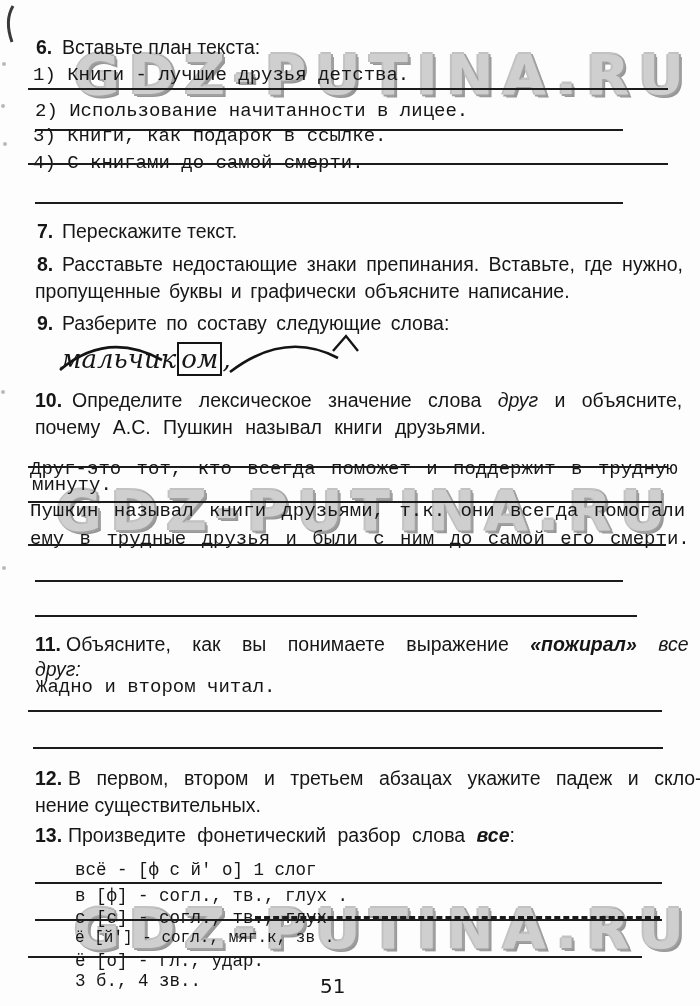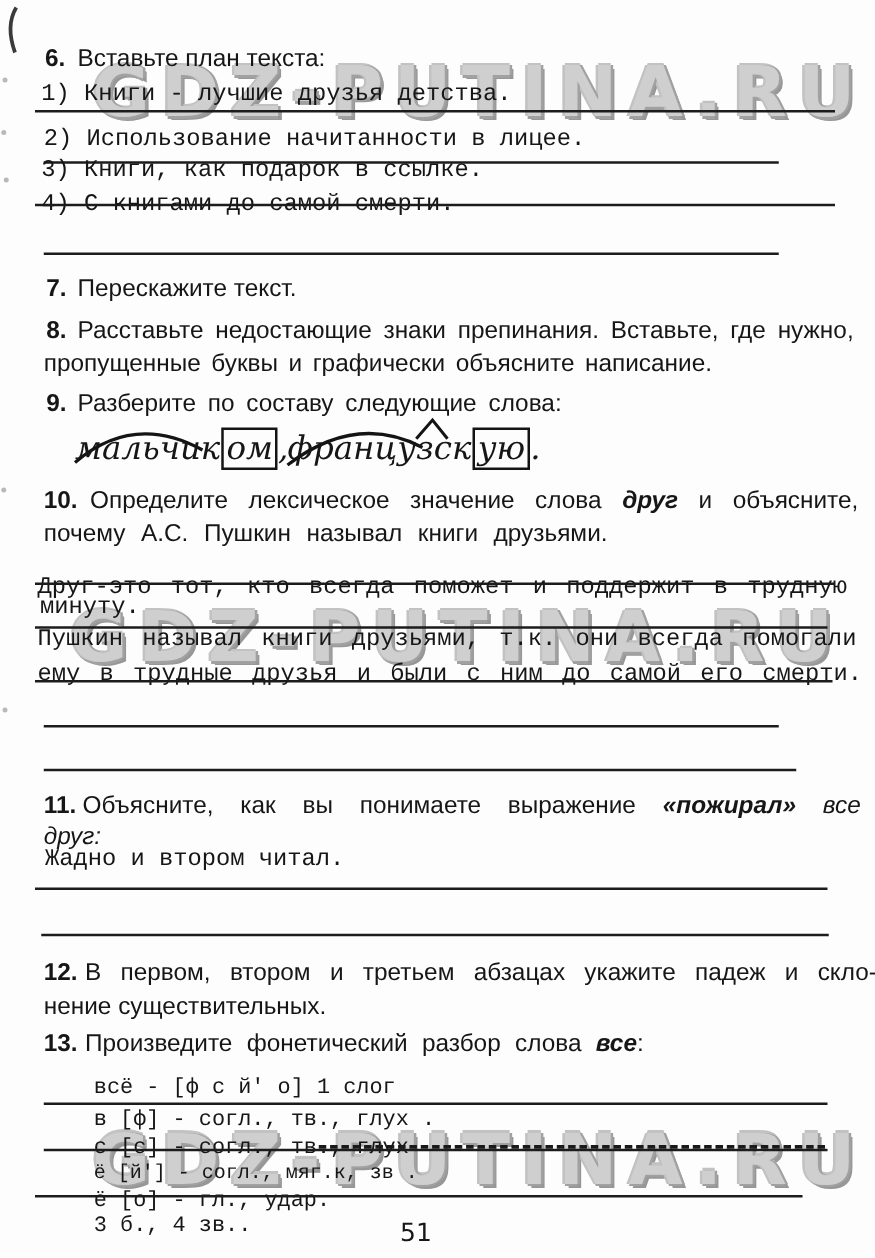--- a/index.html
+++ b/index.html
@@ -60,29 +60,26 @@
 
 <div class="abs" style="left:50px;top:330px;width:420px;height:58px">
   <svg width="420" height="58" viewBox="0 0 420 58" style="position:absolute;left:0;top:0">
     <path d="M10,40 Q57,0 112,30" stroke="#141414" stroke-width="2.6" fill="none"></path>
     <path d="M180,42 Q235,0 288,28" stroke="#141414" stroke-width="2.6" fill="none"></path>
     <path d="M283,21 L296,6 L308,21" stroke="#141414" stroke-width="2.4" fill="none"></path>
   </svg>
   <span class="hand" style="position:absolute;left:10px;top:14px">
     <span>мальчик</span><span class="box">ом</span><span>,</span>
   </span>
-  <span class="hand" style="position:absolute;left:180px;top:14px">
-    <span>французск</span><span class="box">ую</span><span>.</span>
-  </span>
 </div>
 
 <div class="abs tasknum" style="left:35px;top:389px">10.</div>
 <div class="abs task" style="left:72px;top:389px;word-spacing:11px">
   <span>Определите лексическое значение слова</span>
-  <span class="it" style="font-weight:bold">друг</span>
+  <span class="it" style="font-weight:normal">друг</span>
   <span>и объясните,</span>
 </div>
 <div class="abs task" style="left:35px;top:416px;word-spacing:7px">почему А.С. Пушкин называл книги друзьями.</div>
 
 <div class="abs ans" style="left:30px;top:458px;word-spacing:4px">Друг-это тот, кто всегда поможет и поддержит в трудную</div>
 <div class="line" style="left:28px;top:466px;width:640px"></div>
 <div class="abs ans" style="left:32px;top:474px">минуту.</div>
 <div class="line" style="left:28px;top:501px;width:634px"></div>
 <div class="abs ans" style="left:30px;top:500px;word-spacing:4px">Пушкин называл книги друзьями, т.к. они всегда помогали</div>
 <div class="abs ans" style="left:30px;top:528px;word-spacing:4px">ему в трудные друзья и были с ним до самой его смерти.</div>

